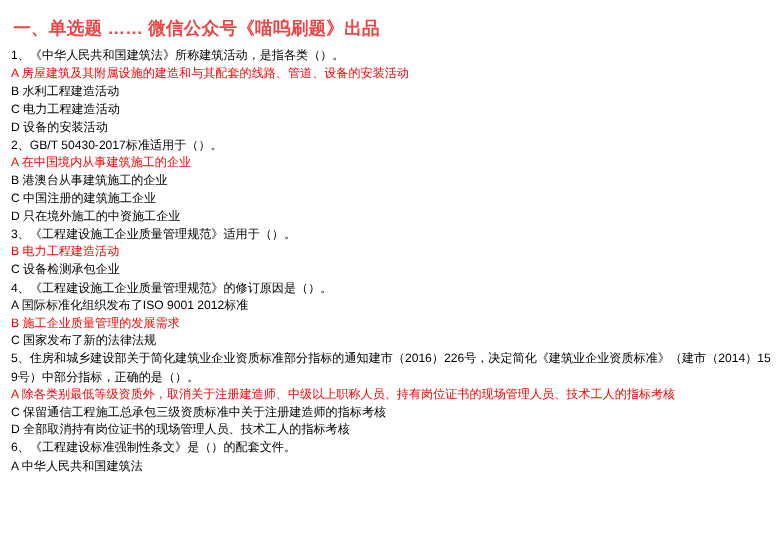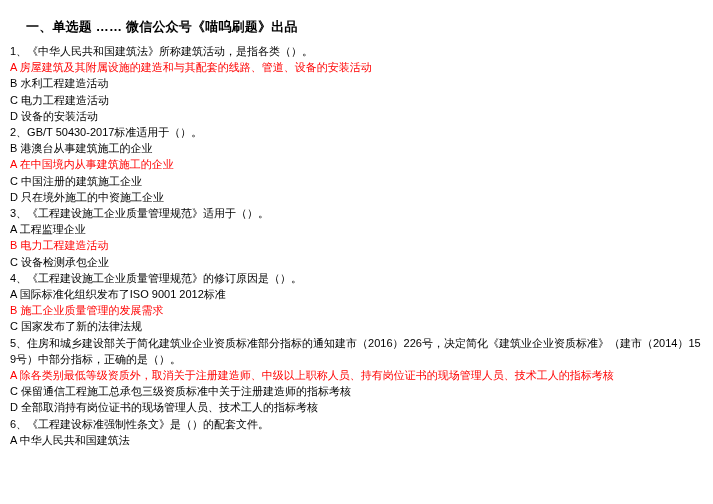--- a/index.html
+++ b/index.html
@@ -16,25 +16,25 @@
   }
   #page {
     position: relative;
     width: 713px;
     height: 504px;
     box-sizing: border-box;
     padding: 18px 8px 0 8px;
     background: #ffffff;
   }
   .doc-title {
-    font-size: 13px;
+    font-size: 16px;
     font-weight: bold;
-    color: #000000;
+    color: #ef4444;
     line-height: 18px;
-    margin: 0 0 7px 18px;
+    margin: 0 0 7px 4px;
     letter-spacing: 0.2px;
   }
   .qblock {
     margin: 0;
   }
   .line {
     font-size: 11px;
     line-height: 16.2px;
     color: #000000;
     margin: 0;
@@ -60,28 +60,27 @@
   <div id="content">
       <div class="qblock">
         <div class="line stem">1、《中华人民共和国建筑法》所称建筑活动，是指各类（）。</div>
         <div class="line answer">A 房屋建筑及其附属设施的建造和与其配套的线路、管道、设备的安装活动</div>
         <div class="line opt">B 水利工程建造活动</div>
         <div class="line opt">C 电力工程建造活动</div>
         <div class="line opt">D 设备的安装活动</div>
       </div>
       <div class="qblock">
         <div class="line stem">2、GB/T 50430-2017标准适用于（）。</div>
+        <div class="line answer">A 在中国境内从事建筑施工的企业</div>
         <div class="line opt">B 港澳台从事建筑施工的企业</div>
-        <div class="line answer">A 在中国境内从事建筑施工的企业</div>
         <div class="line opt">C 中国注册的建筑施工企业</div>
         <div class="line opt">D 只在境外施工的中资施工企业</div>
       </div>
       <div class="qblock">
         <div class="line stem">3、《工程建设施工企业质量管理规范》适用于（）。</div>
-        <div class="line opt">A 工程监理企业</div>
         <div class="line answer">B 电力工程建造活动</div>
         <div class="line opt">C 设备检测承包企业</div>
       </div>
       <div class="qblock">
         <div class="line stem">4、《工程建设施工企业质量管理规范》的修订原因是（）。</div>
         <div class="line opt">A 国际标准化组织发布了ISO 9001 2012标准</div>
         <div class="line answer">B 施工企业质量管理的发展需求</div>
         <div class="line opt">C 国家发布了新的法律法规</div>
       </div>
       <div class="qblock">

